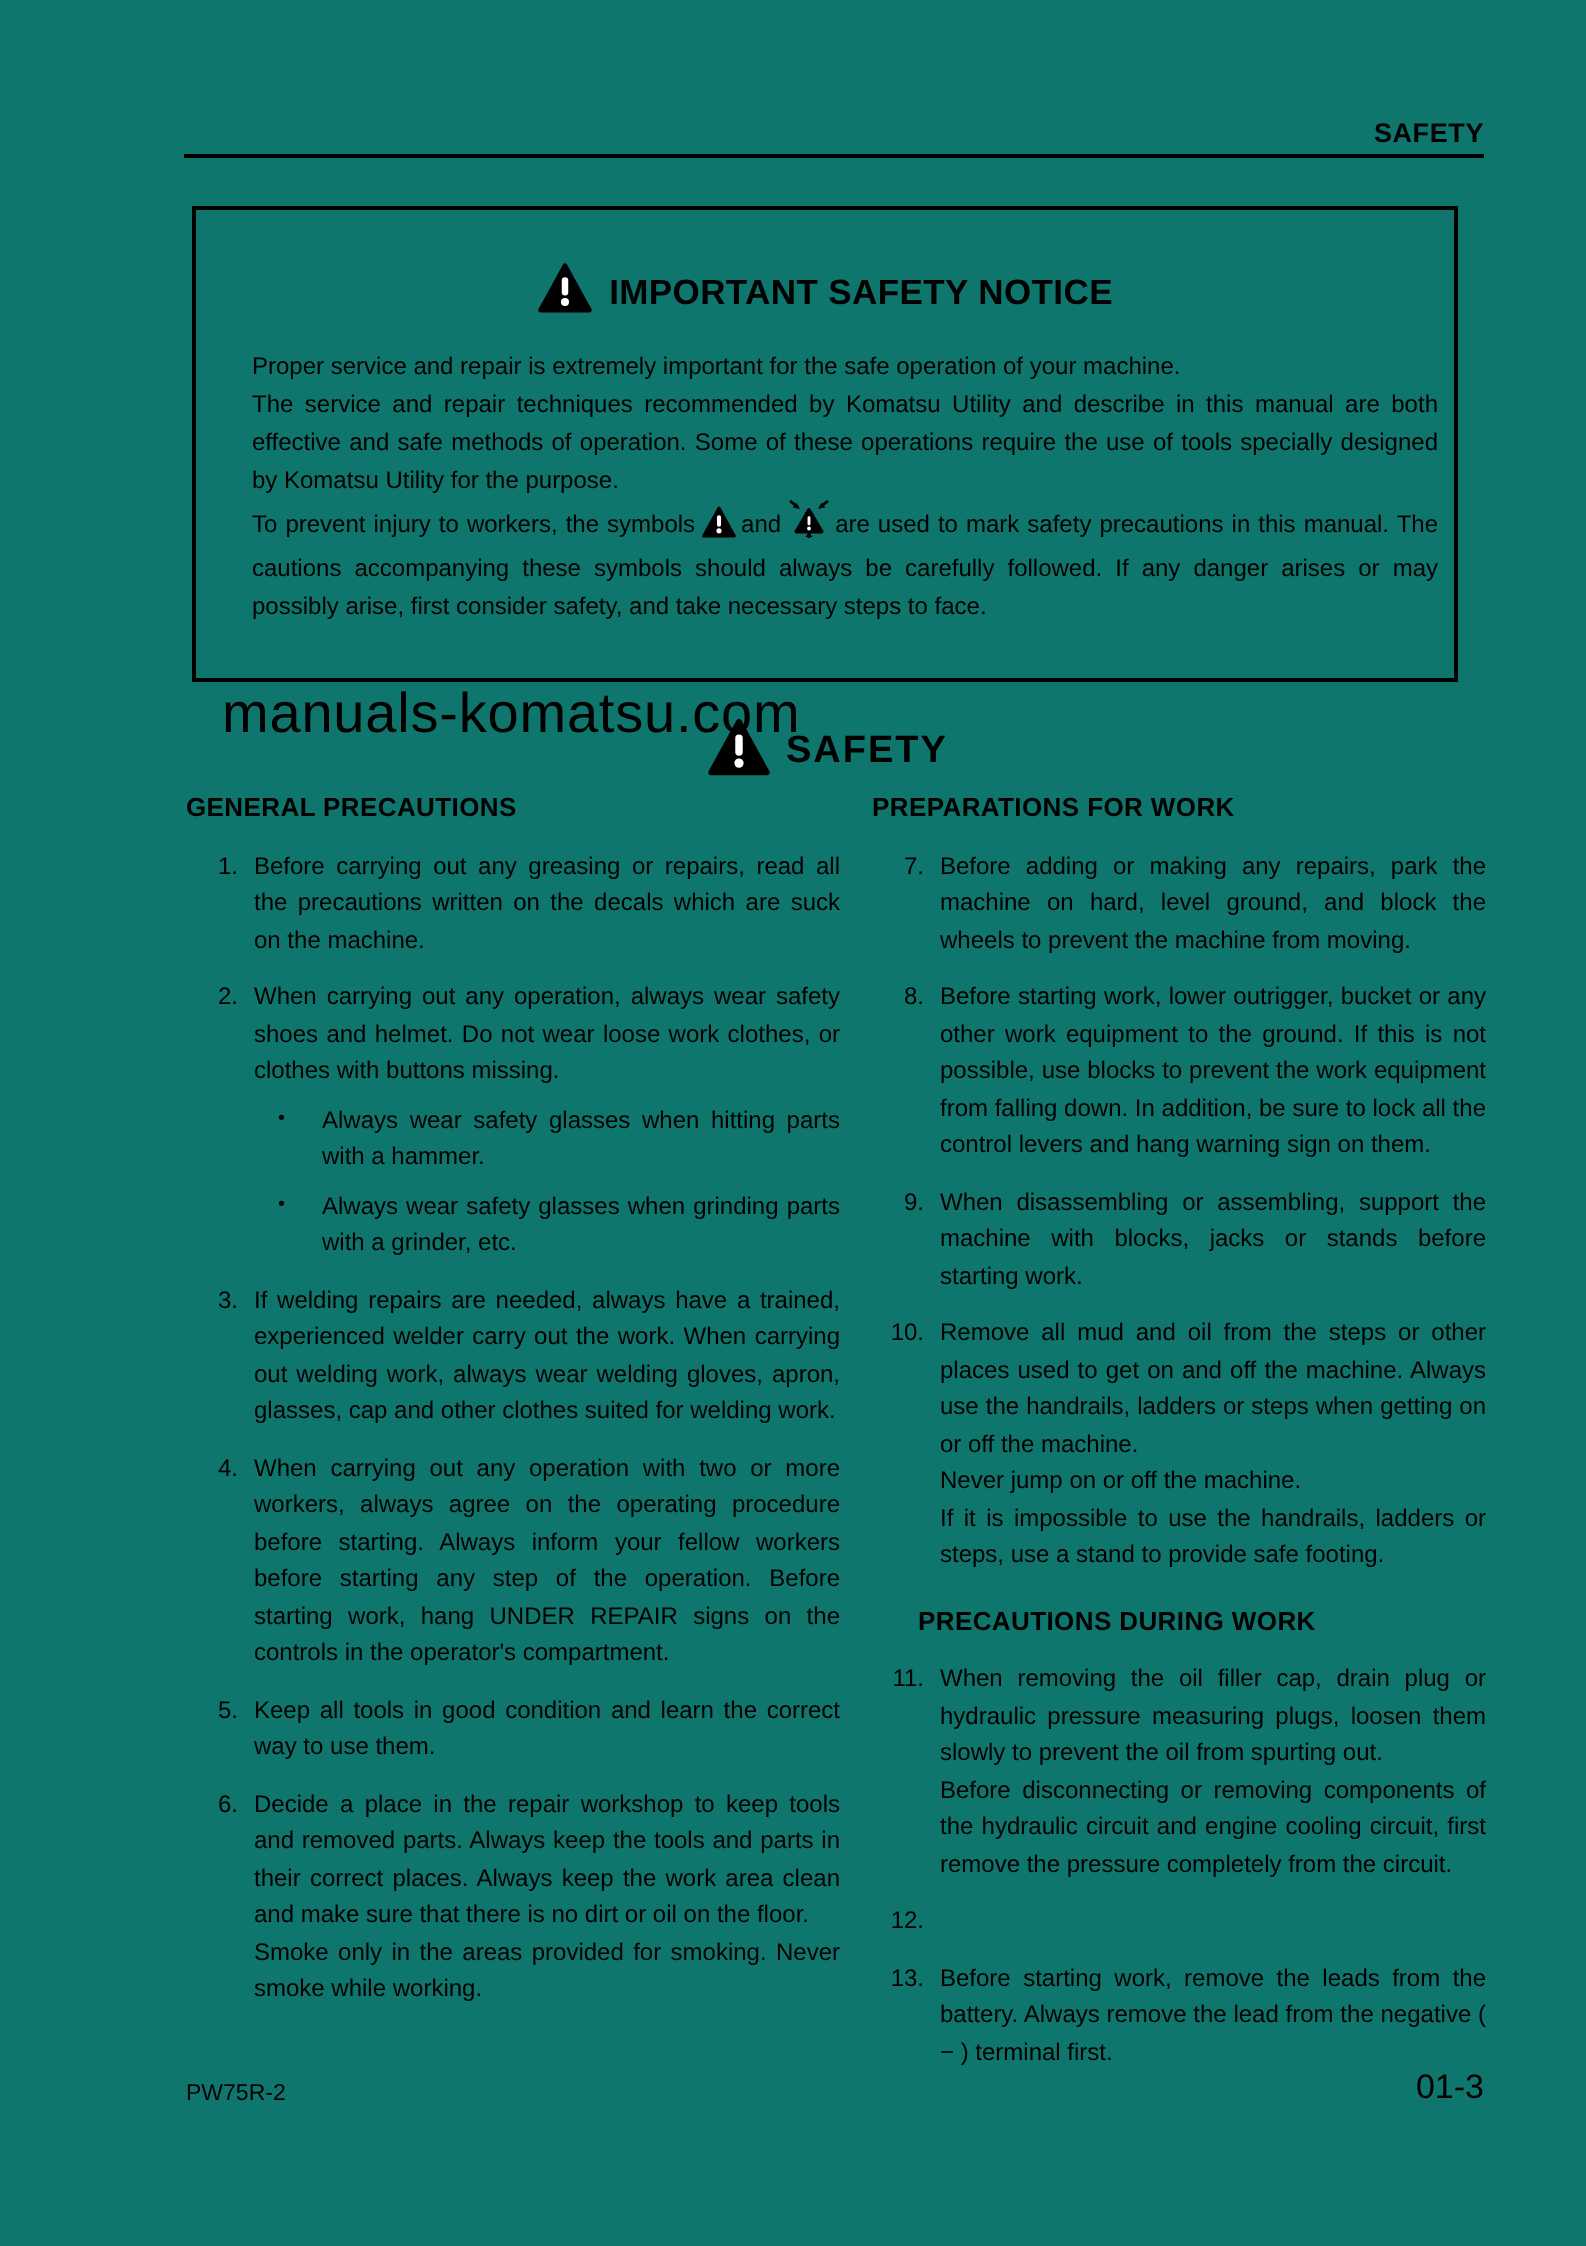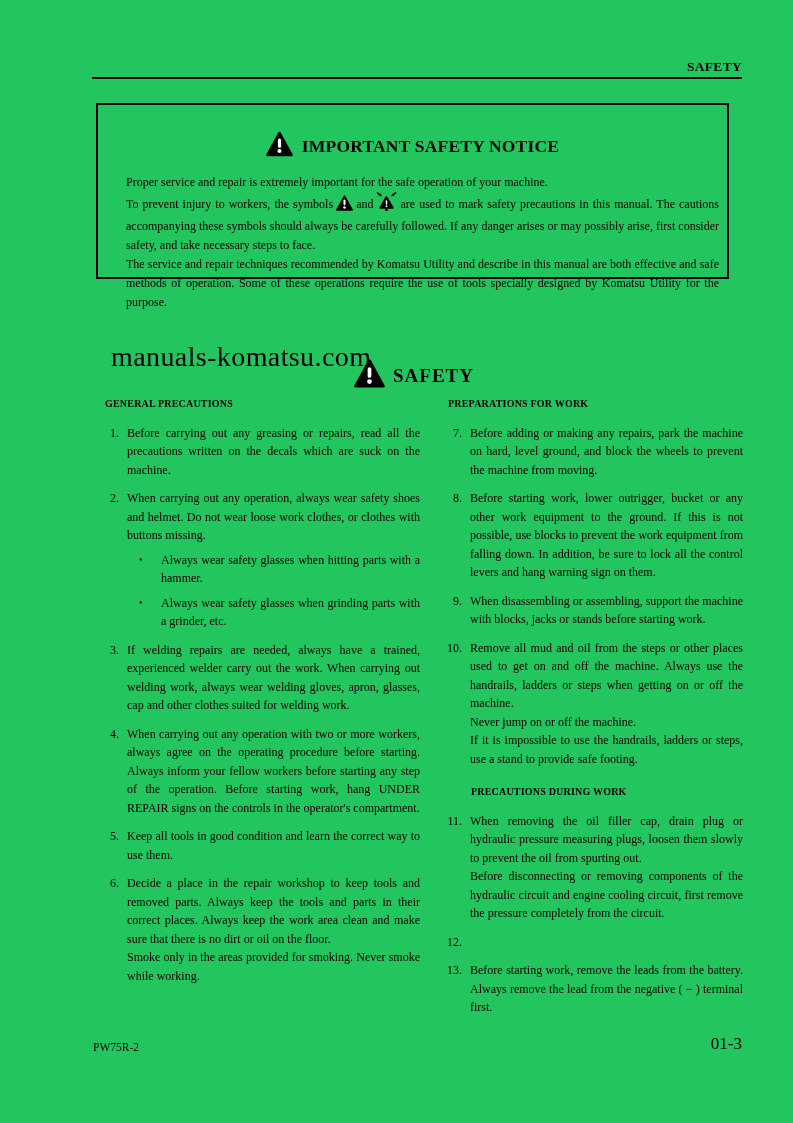--- a/index.html
+++ b/index.html
@@ -1,35 +1,35 @@
 <!DOCTYPE html>
 <html><head>
 <meta charset="utf-8">
 <style>
   html,body{margin:0;padding:0;background:#ffffff;}
   .page{
     position:relative;
     width:793px;height:1123px;
-    background:#22c55e;
-    font-family:Liberation Serif, serif;
+    background:#0f766e;
+    font-family:Liberation Sans, sans-serif;
     color:#000;
     overflow:hidden;
   }
   
   .hdr-label{
     position:absolute;top:59px;right:51px;
     font-size:13.5px;font-weight:bold;letter-spacing:.3px;
   }
   .hdr-rule{
     position:absolute;left:92px;top:77px;width:650px;height:0;
     border-top:2px solid #000;
   }
   
   .notice{
-    position:absolute;left:96px;top:103px;width:633px;height:176px;
+    position:absolute;left:96px;top:103px;width:633px;height:238px;
     box-sizing:border-box;border:2px solid #000;
   }
   .notice-head{
     margin-top:26px;display:flex;align-items:center;justify-content:center;gap:9px;
   }
   .notice-title{font-size:17.5px;font-weight:bold;letter-spacing:.2px;}
   .notice-body{
     margin:12px 8px 0 28px;font-size:12px;line-height:19px;text-align:justify;
   }
   .notice-body p{margin:0;}
@@ -47,21 +47,21 @@
   }
   .safety-head .t{font-size:19px;font-weight:bold;letter-spacing:1px;}
   
   .cols{
     position:absolute;left:93px;top:395px;width:650px;
     display:flex;gap:16px;
     font-size:12px;line-height:18.5px;
   }
   .col-l{width:327px;}
   .col-r{width:307px;}
-  .sec-h{font-size:10px;font-weight:bold;letter-spacing:.2px;margin:0 0 4px 12px;}
+  .sec-h{font-size:13px;font-weight:bold;letter-spacing:.2px;margin:0 0 4px 0;}
   .sec-h2{margin-top:15px;padding-left:23px;}
   .intro{text-align:justify;white-space:pre-line;margin:0 0 2px 0;}
   .item{display:flex;margin-top:10px;}
   .item .num{width:26px;flex-shrink:0;text-align:right;padding-right:8px;}
   .item .itext{flex:1;text-align:justify;white-space:pre-line;}
   .bullets{margin-top:6px;}
   .bullet{display:flex;margin-top:6px;}
   .bullet .bdot{width:12px;flex-shrink:0;margin-left:12px;font-size:10px;line-height:18.5px;}
   .bullet .btext{flex:1;text-align:justify;margin-left:10px;}
   
@@ -82,36 +82,36 @@
         <svg width="27" height="26" viewBox="0 0 100 92">
             <path d="M50 5 L95 87 L5 87 Z" fill="#000" stroke="#000" stroke-width="9" stroke-linejoin="round"></path>
             <rect x="44" y="26" width="12" height="34" rx="6" fill="#fff"></rect>
             <circle cx="50" cy="72" r="7.5" fill="#fff"></circle>
           </svg>
       </span>
       <span class="notice-title">IMPORTANT SAFETY NOTICE</span>
     </div>
     <div class="notice-body">
       <p>Proper service and repair is extremely important for the safe operation of your machine.</p>
+      <p>The service and repair techniques recommended by Komatsu Utility and describe in this manual are both effective and safe methods of operation. Some of these operations require the use of tools specially designed by Komatsu Utility for the purpose.</p>
       <p><span>To prevent injury to workers, the symbols</span><span class="inline-icon"><svg width="17" height="16" viewBox="0 0 100 92">
               <path d="M50 5 L95 87 L5 87 Z" fill="#000" stroke="#000" stroke-width="9" stroke-linejoin="round"></path>
               <rect x="44" y="26" width="12" height="34" rx="6" fill="#fff"></rect>
               <circle cx="50" cy="72" r="7.5" fill="#fff"></circle>
             </svg></span><span>and</span><span class="inline-icon"><svg width="21" height="19" viewBox="0 0 46 42">
               <path d="M23 11 L37 35 L9 35 Z" fill="#000" stroke="#000" stroke-width="4" stroke-linejoin="round"></path>
               <rect x="21.4" y="18" width="3.2" height="10" rx="1.6" fill="#fff"></rect>
               <circle cx="23" cy="31.5" r="2.1" fill="#fff"></circle>
               <path d="M2 1 L11 8" stroke="#000" stroke-width="3"></path>
               <polygon points="13,10 5,8 9,3" fill="#000"></polygon>
               <path d="M44 1 L35 8" stroke="#000" stroke-width="3"></path>
               <polygon points="33,10 41,8 37,3" fill="#000"></polygon>
               <path d="M23 42 L23 38" stroke="#000" stroke-width="3"></path>
               <polygon points="23,35 19,41 27,41" fill="#000"></polygon>
             </svg></span><span>are used to mark safety precautions in this manual. The cautions accompanying these symbols should always be carefully followed. If any danger arises or may possibly arise, first consider safety, and take necessary steps to face.</span></p>
-      <p>The service and repair techniques recommended by Komatsu Utility and describe in this manual are both effective and safe methods of operation. Some of these operations require the use of tools specially designed by Komatsu Utility for the purpose.</p>
     </div>
   </div>
 
   <div class="watermark">manuals-komatsu.com</div>
 
   <div class="safety-head">
     <span>
       <svg width="31" height="29" viewBox="0 0 100 92">
           <path d="M50 5 L95 87 L5 87 Z" fill="#000" stroke="#000" stroke-width="9" stroke-linejoin="round"></path>
           <rect x="44" y="26" width="12" height="34" rx="6" fill="#fff"></rect>

